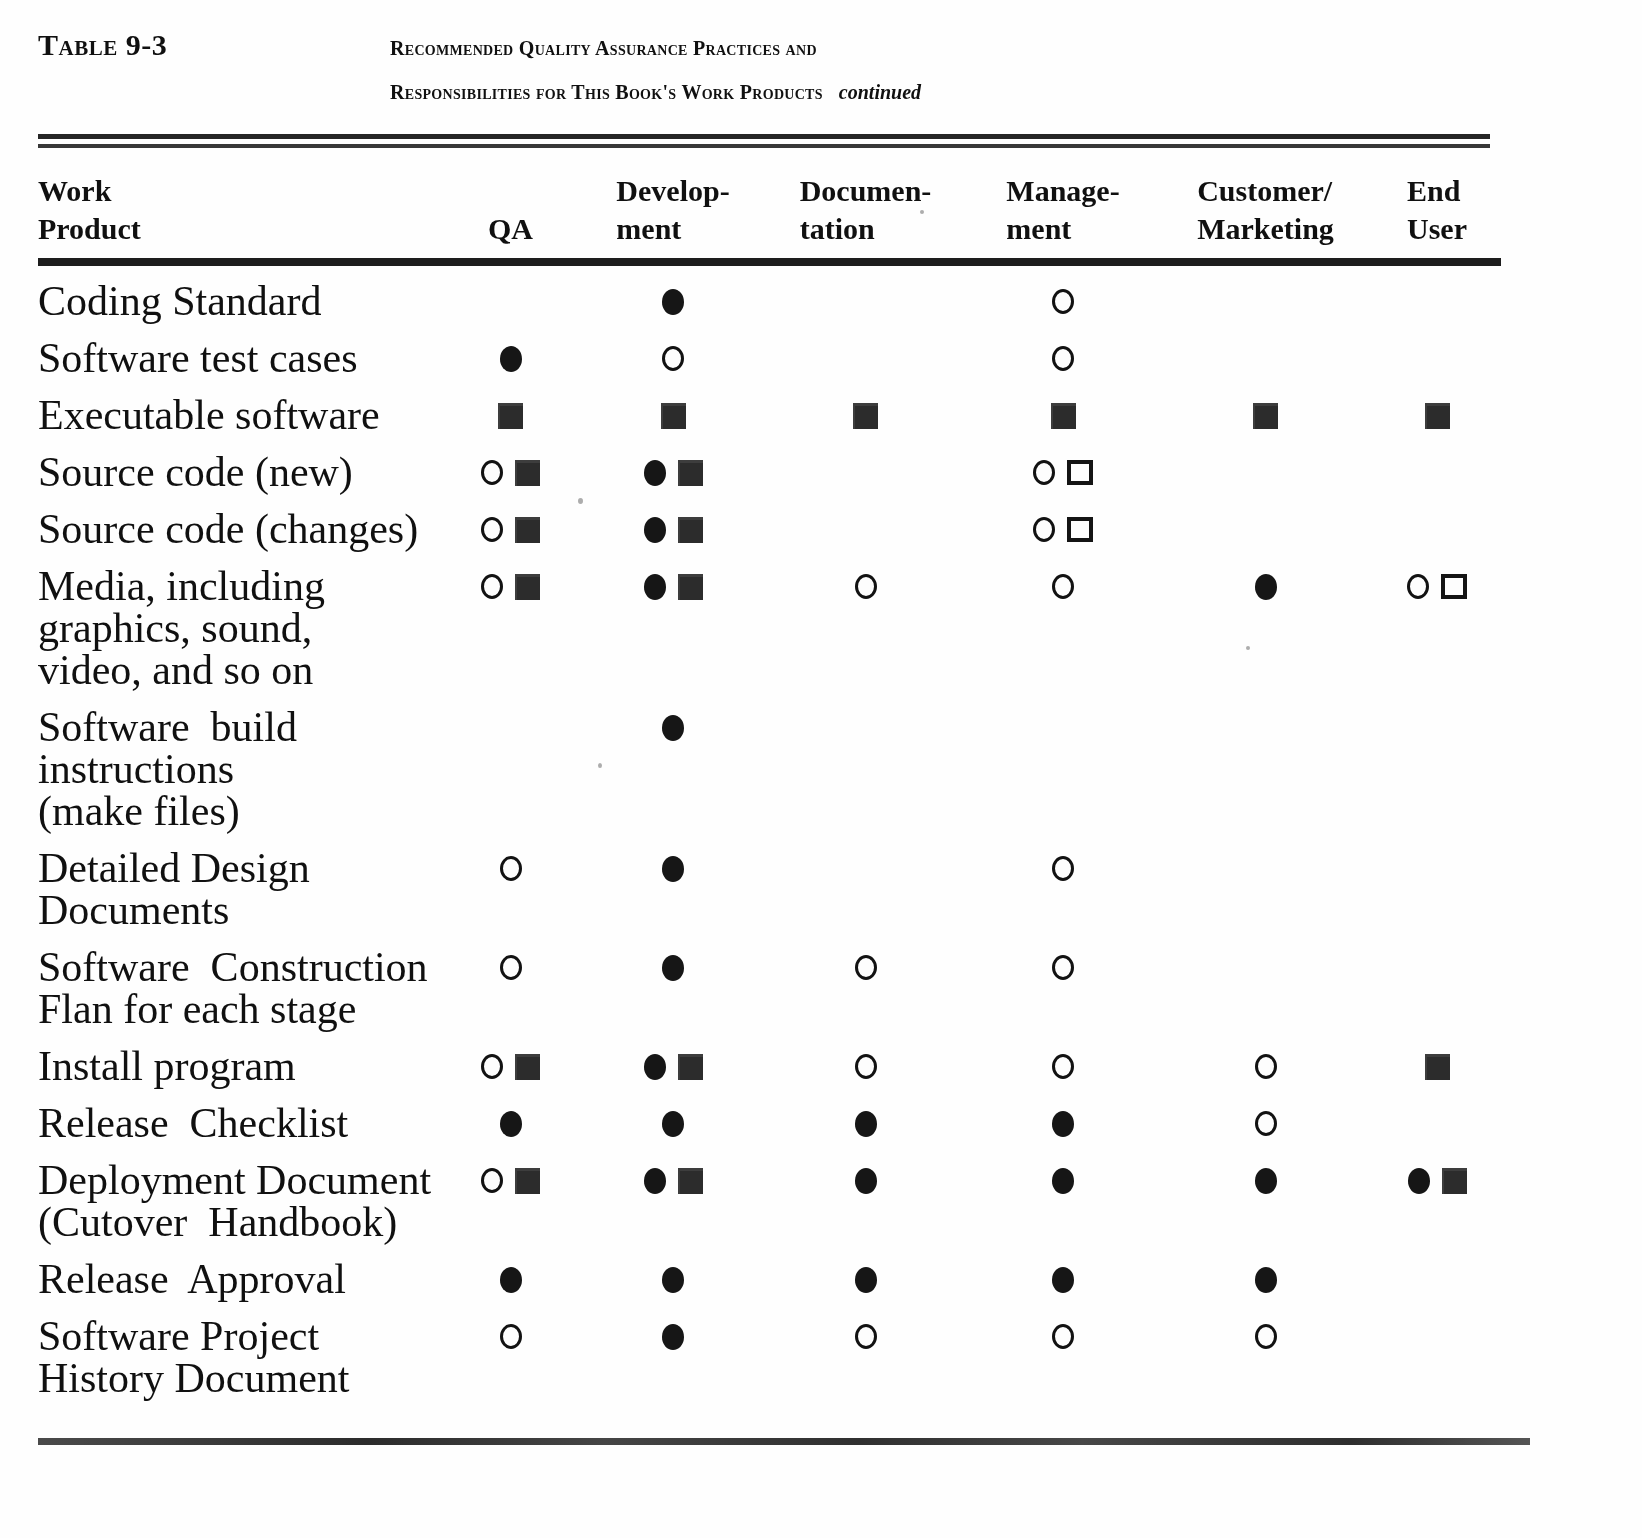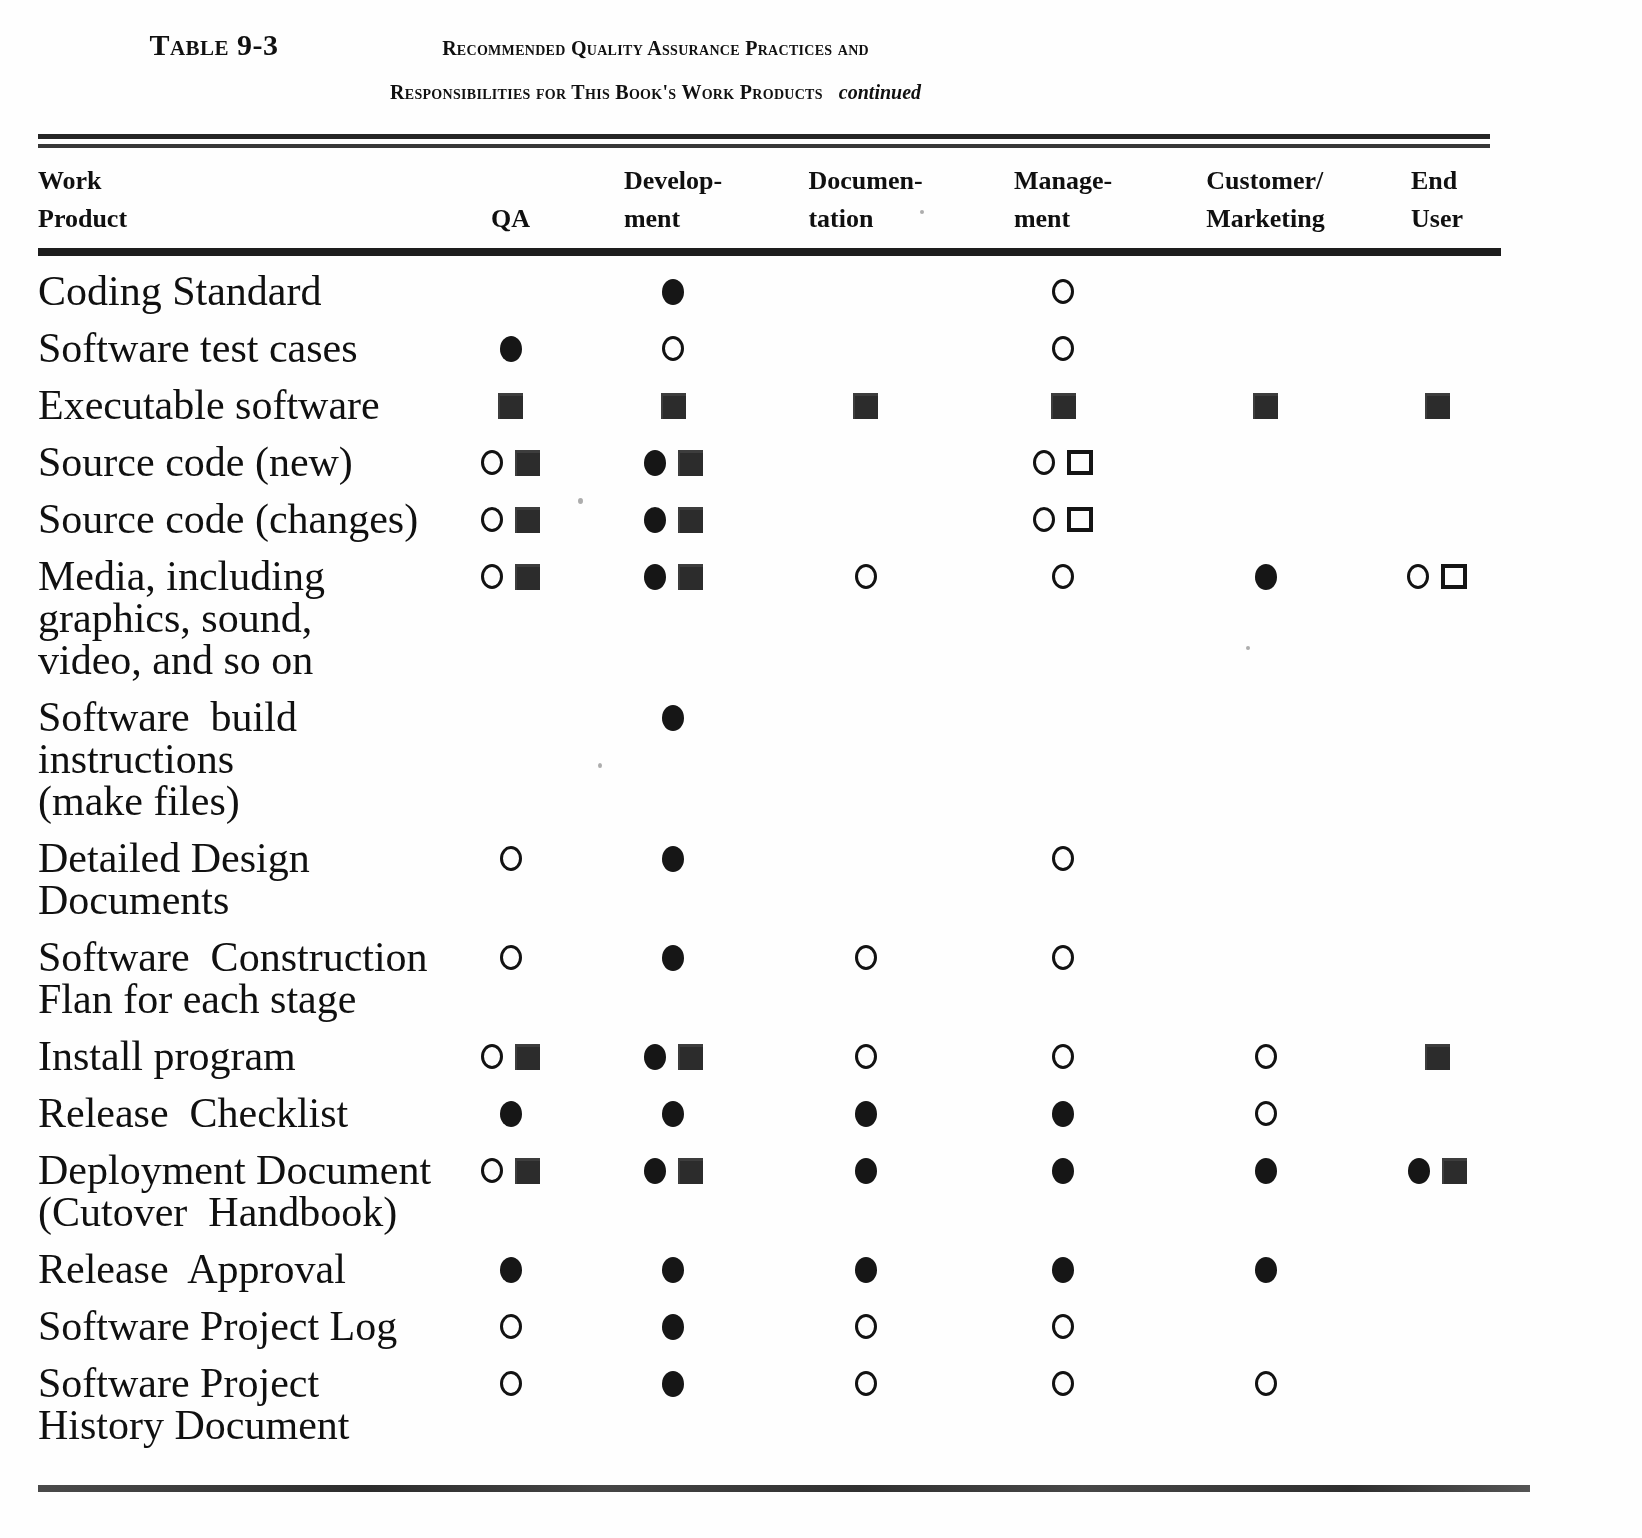--- a/index.html
+++ b/index.html
@@ -17,21 +17,20 @@
     overflow: hidden;
     box-sizing: border-box;
     padding-top: 26px;
   }
   
   .caption-row {
     display: flex;
     margin-left: 38px;
     margin-right: 80px;
     align-items: flex-start;
-    text-align: center;
   }
   .table-number {
     width: 352px;
     flex: 0 0 352px;
     font-weight: bold;
     font-variant: small-caps;
     font-size: 30px;
     letter-spacing: 0.5px;
     padding-top: 2px;
   }
@@ -70,25 +69,25 @@
   col.c0 { width: 400px; }
   col.c1 { width: 145px; }
   col.c2 { width: 180px; }
   col.c3 { width: 205px; }
   col.c4 { width: 190px; }
   col.c5 { width: 215px; }
   col.c6 { width: 128px; }
 
   thead th {
     border-bottom: 8px solid #1d1d1d;
-    font-size: 26px;
+    font-size: 30px;
     font-weight: bold;
     vertical-align: bottom;
     text-align: center;
-    padding: 14px 0 10px 0;
+    padding: 24px 0 10px 0;
   }
   thead th.first { text-align: left; }
   thead th .hdr {
     display: inline-block;
     text-align: left;
     white-space: pre-line;
     line-height: 38px;
   }
   tbody td {
     vertical-align: top;
@@ -303,29 +302,20 @@
         <tr>
           <td class="label">Release  Approval</td>
           <td class="symcell"><span class="symwrap"><span class="sym fc"></span></span></td>
           <td class="symcell"><span class="symwrap"><span class="sym fc"></span></span></td>
           <td class="symcell"><span class="symwrap"><span class="sym fc"></span></span></td>
           <td class="symcell"><span class="symwrap"><span class="sym fc"></span></span></td>
           <td class="symcell"><span class="symwrap"><span class="sym fc"></span></span></td>
           <td class="symcell"><span class="symwrap"></span></td>
         </tr>
         <tr>
-          <td class="label">Software Project Log</td>
-          <td class="symcell"><span class="symwrap"><span class="sym oc"></span></span></td>
-          <td class="symcell"><span class="symwrap"><span class="sym fc"></span></span></td>
-          <td class="symcell"><span class="symwrap"><span class="sym oc"></span></span></td>
-          <td class="symcell"><span class="symwrap"><span class="sym oc"></span></span></td>
-          <td class="symcell"><span class="symwrap"></span></td>
-          <td class="symcell"><span class="symwrap"></span></td>
-        </tr>
-        <tr>
           <td class="label">Software Project
 History Document</td>
           <td class="symcell"><span class="symwrap"><span class="sym oc"></span></span></td>
           <td class="symcell"><span class="symwrap"><span class="sym fc"></span></span></td>
           <td class="symcell"><span class="symwrap"><span class="sym oc"></span></span></td>
           <td class="symcell"><span class="symwrap"><span class="sym oc"></span></span></td>
           <td class="symcell"><span class="symwrap"><span class="sym oc"></span></span></td>
           <td class="symcell"><span class="symwrap"></span></td>
         </tr>
       </tbody>

